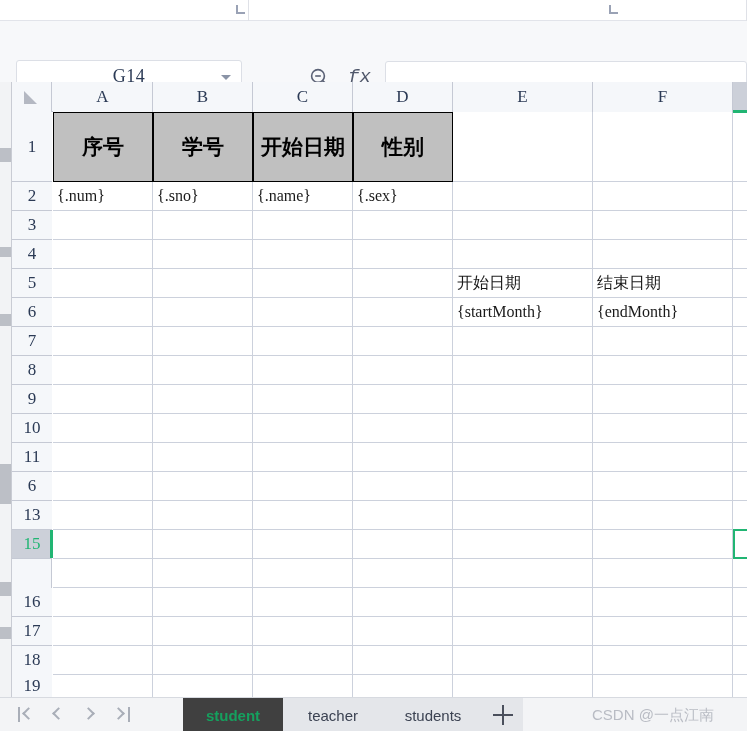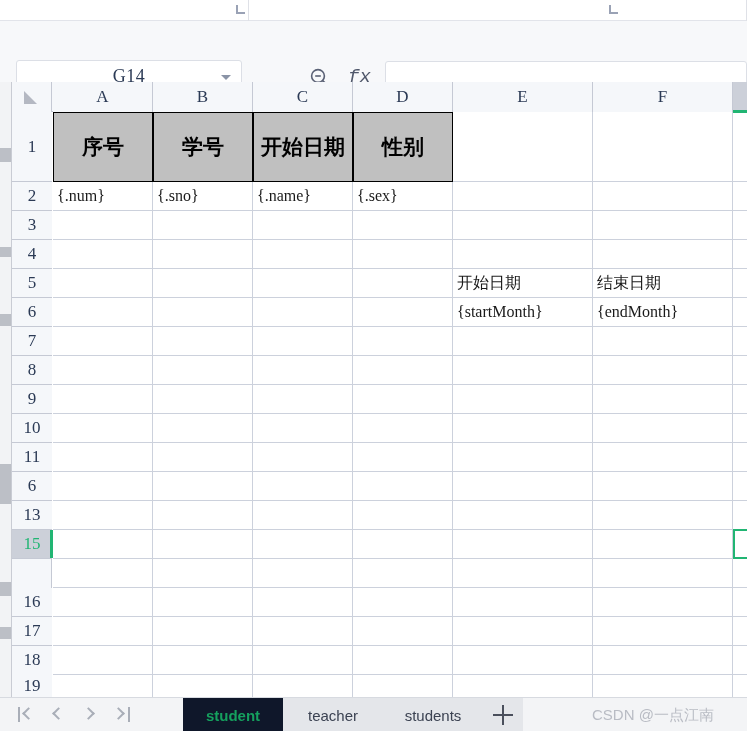--- a/index.html
+++ b/index.html
@@ -187,21 +187,21 @@
     position: absolute; left: 183px; top: 0; height: 34px;
     display: flex; align-items: stretch;
   }
   .tab {
     display: flex; align-items: center; justify-content: center;
     padding: 0 20px; min-width: 100px;
     font-size: 15px; color: #3b4252; cursor: pointer;
     background: #e4e6ea;
   }
   .tab.active {
-    background: #0f172a; color: #15a05e; font-weight: bold;
+    background: #404040; color: #15a05e; font-weight: bold;
   }
   .add-tab {
     display: flex; align-items: center; justify-content: center;
     width: 40px; background: #e4e6ea; cursor: pointer;
   }
   .plus-h { position: relative; width: 20px; height: 20px; }
   .plus-h::before, .plus-h::after {
     content: ""; position: absolute; background: #4a4f5c;
   }
   .plus-h::before { left: 0; top: 9px; width: 20px; height: 2px; }

